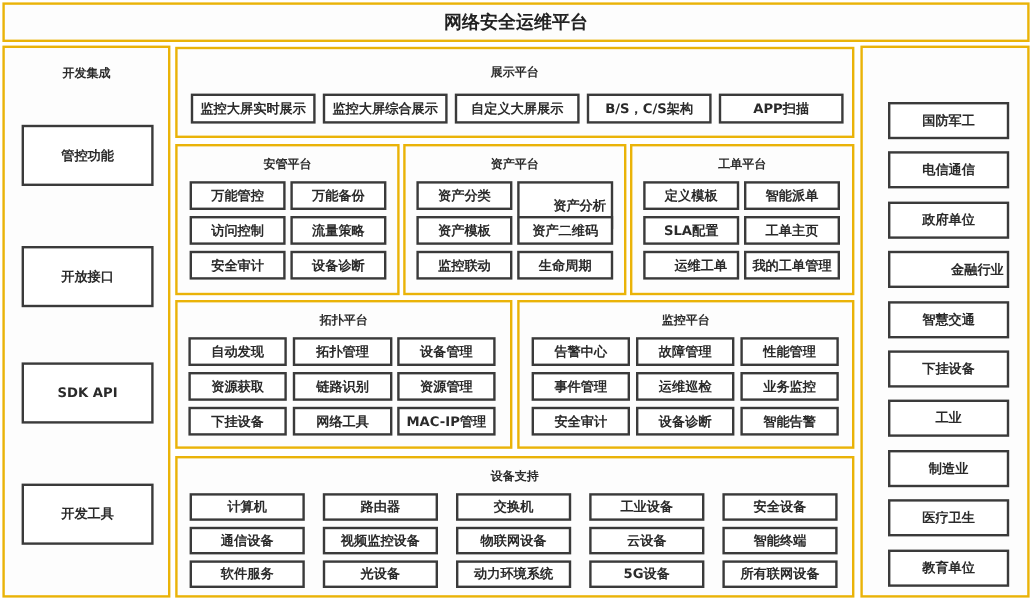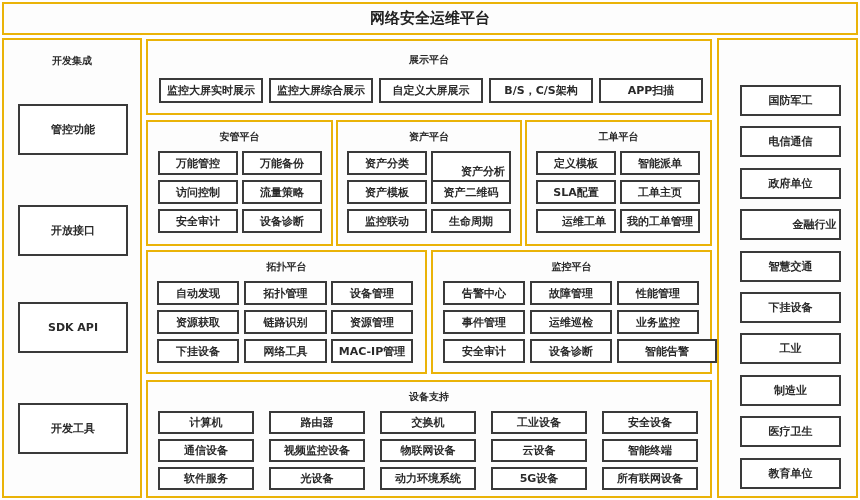--- a/index.html
+++ b/index.html
@@ -171,21 +171,21 @@
     </div>
   <div class="box" style="left:184px; top:58px; width:82px; height:24px;">
       <span>业务监控</span>
     </div>
   <div class="box" style="left:10px; top:87px; width:82px; height:24px;">
       <span>安全审计</span>
     </div>
   <div class="box" style="left:97px; top:87px; width:82px; height:24px;">
       <span>设备诊断</span>
     </div>
-  <div class="box" style="left:184px; top:87px; width:100px; height:24px;">
+  <div class="box" style="left:184px; top:87px; width:82px; height:24px;">
       <span>智能告警</span>
     </div>
 </div>
 
 <div class="abs frame" style="left:146px; top:380px; width:566px; height:118px;">
   <div class="sec-title" style="top:8px;">设备支持</div>
   <div class="box" style="left:10px; top:29px; width:96px; height:23px;">
       <span>计算机</span>
     </div>
   <div class="box" style="left:121px; top:29px; width:96px; height:23px;">

